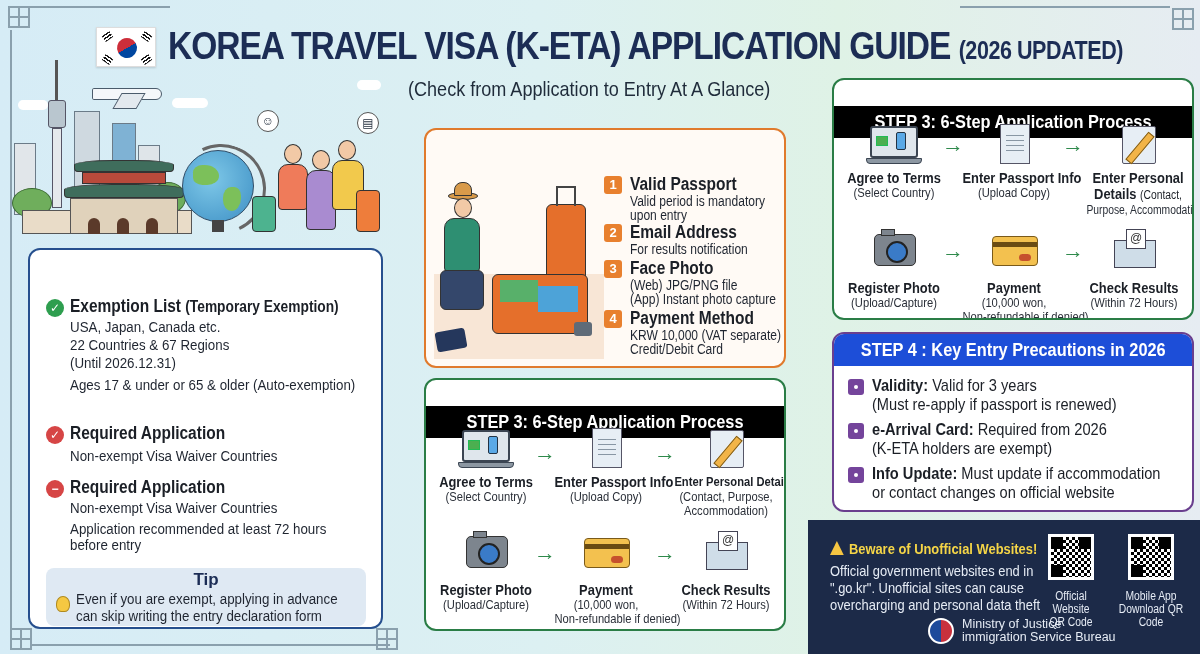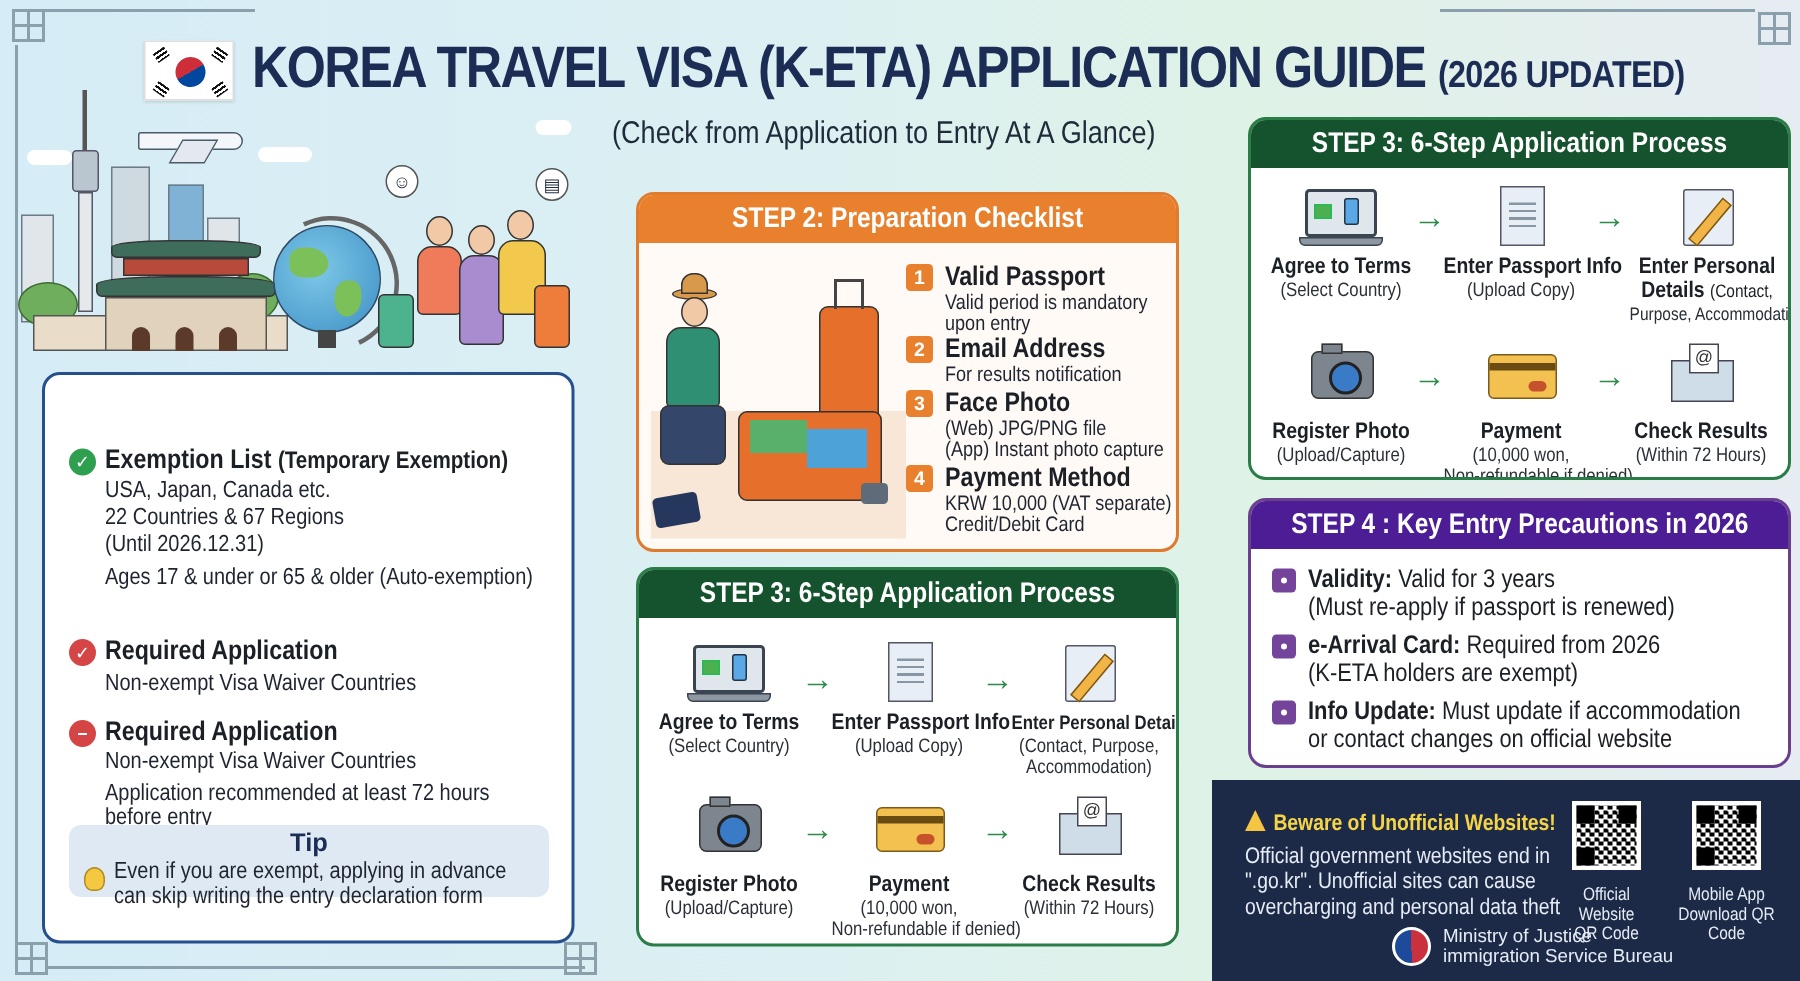--- a/index.html
+++ b/index.html
@@ -73,37 +73,37 @@
   .card-head span { display: inline-block; transform: scaleX(0.86); }
 
   
   .step1 { left: 28px; top: 248px; width: 355px; height: 381px; border: 2px solid #264f8e; }
   .step1 .card-head { background: #2a5aa3; }
   .s1-item { position: absolute; left: 16px; width: 330px; }
   .s1-icon { position: absolute; left: 0; top: 3px; width: 18px; height: 18px; border-radius: 50%; color: #fff; font-size: 12px; font-weight: 700; text-align: center; line-height: 18px; }
   .s1-title { position: absolute; left: 24px; top: 0; font-weight: 700; font-size: 18px; white-space: nowrap; transform: scaleX(0.86); transform-origin: left; color: #1b1f26; }
   .s1-title .light { font-weight: 700; font-size: 16px; }
   .s1-line { position: absolute; left: 24px; font-size: 15.5px; white-space: nowrap; transform: scaleX(0.86); transform-origin: left; color: #1f2530; line-height: 18px; }
-  .tip { position: absolute; left: 16px; top: 300px; width: 320px; height: 48px; background: #dfe9f3; border-radius: 8px; }
+  .tip { position: absolute; left: 16px; top: 318px; width: 320px; height: 58px; background: #dfe9f3; border-radius: 8px; }
   .tip-title { position: absolute; left: 0; right: 0; top: 2px; text-align: center; font-weight: 700; font-size: 17px; color: #1c2d55; }
   .tip-bulb { position: absolute; left: 10px; top: 28px; width: 14px; height: 16px; background: #f5c842; border-radius: 50% 50% 40% 40%; border: 1px solid #b08a1f; }
   .tip-text { position: absolute; left: 30px; top: 22px; font-size: 15.5px; line-height: 17px; white-space: nowrap; transform: scaleX(0.86); transform-origin: left; color: #1f2530; }
 
   
   .step2 { left: 424px; top: 128px; width: 362px; height: 240px; border: 2px solid #e07a2c; background: #fffaf5; }
   .step2 .card-head { background: #e8802e; }
   .s2-illus { position: absolute; left: 8px; top: 44px; width: 170px; height: 185px; }
   .s2-item { position: absolute; left: 178px; width: 180px; }
   .s2-num { position: absolute; left: 0; top: 2px; width: 18px; height: 18px; background: #e8802e; color: #fff; font-weight: 700; font-size: 13px; text-align: center; line-height: 18px; border-radius: 3px; }
   .s2-title { position: absolute; left: 26px; top: 0; font-weight: 700; font-size: 18px; white-space: nowrap; transform: scaleX(0.86); transform-origin: left; color: #1b1f26; }
   .s2-line { position: absolute; left: 26px; font-size: 14px; line-height: 15px; white-space: nowrap; transform: scaleX(0.86); transform-origin: left; color: #1f2530; }
 
   
   .step3 { border: 2px solid #2a7d46; }
-  .step3 .card-head { background: #14532d; }
+  .step3 .card-head { background: #000000; margin-top: 26px; }
   .step3a { left: 424px; top: 378px; width: 362px; height: 253px; }
   .step3b { left: 832px; top: 78px; width: 362px; height: 242px; }
   .proc { position: absolute; width: 120px; text-align: center; }
   .proc-icon { position: relative; margin: 0 auto; width: 56px; height: 46px; }
   .proc-label { font-weight: 700; font-size: 15px; white-space: nowrap; transform: scaleX(0.86); color: #1b1f26; line-height: 16px; }
   .proc-sub { font-size: 13px; white-space: nowrap; transform: scaleX(0.86); color: #2a2f38; line-height: 14px; }
   .arrow { position: absolute; color: #2f8a4c; font-size: 22px; font-weight: 700; }
 
   
   .laptop-screen { position: absolute; left: 4px; top: 2px; width: 48px; height: 32px; background: #dfe6ec; border: 2px solid #3b4552; border-radius: 3px; }
@@ -119,21 +119,21 @@
   .camera::before { content: ""; position: absolute; left: 11px; top: 6px; width: 18px; height: 18px; border-radius: 50%; background: #3a7bc8; border: 2px solid #222; }
   .camera::after { content: ""; position: absolute; left: 6px; top: -6px; width: 12px; height: 5px; background: #7d858e; border: 1.5px solid #333; }
   .card-ic { position: absolute; left: 6px; top: 8px; width: 46px; height: 30px; background: #f3c14f; border: 1.5px solid #7a5a1a; border-radius: 4px; }
   .card-ic::before { content: ""; position: absolute; left: 0; right: 0; top: 5px; height: 5px; background: #6a4b12; }
   .card-ic::after { content: ""; position: absolute; right: 6px; bottom: 4px; width: 12px; height: 7px; border-radius: 4px; background: #c6512d; }
   .env { position: absolute; left: 8px; top: 12px; width: 42px; height: 28px; background: #cfdde8; border: 1.5px solid #445; }
   .env::before { content: "@"; position: absolute; left: 11px; top: -12px; width: 18px; height: 18px; background: #fff; border: 1.5px solid #445; font-size: 12px; text-align: center; line-height: 16px; color: #333; }
 
   
   .step4 { left: 832px; top: 332px; width: 362px; height: 180px; border: 2px solid #6a3f8e; }
-  .step4 .card-head { background: #4c1d95; }
+  .step4 .card-head { background: #1d4ed8; }
   .s4-item { position: absolute; left: 14px; width: 340px; }
   .s4-box { position: absolute; left: 0; top: 3px; width: 16px; height: 16px; background: #74449b; border-radius: 3px; }
   .s4-box::after { content: ""; position: absolute; left: 6px; top: 6px; width: 4px; height: 4px; background: #fff; border-radius: 50%; }
   .s4-text { position: absolute; left: 24px; top: 0; font-size: 17px; line-height: 19px; white-space: nowrap; transform: scaleX(0.86); transform-origin: left; color: #1b1f26; }
   .s4-text b { font-weight: 700; }
 
   
   .warn { position: absolute; left: 808px; top: 520px; width: 392px; height: 149px; background: #1c2a48; }
   .warn-title { position: absolute; left: 22px; top: 20px; font-weight: 700; color: #f5d547; font-size: 15px; white-space: nowrap; transform: scaleX(0.86); transform-origin: left; }
   .warn-tri { display: inline-block; width: 0; height: 0; border-left: 8px solid transparent; border-right: 8px solid transparent; border-bottom: 14px solid #f5c542; margin-right: 6px; vertical-align: -1px; }
@@ -243,21 +243,20 @@
     <div class="tip-title">Tip</div>
     <div class="tip-bulb"></div>
     <div class="tip-text">
         <div>Even if you are exempt, applying in advance</div>
         <div>can skip writing the entry declaration form</div>
       </div>
   </div>
 </div>
 
 <div class="card step2">
-  <div class="card-head"><span>STEP 2: Preparation Checklist</span></div>
   <div class="s2-illus">
     <div style="position:absolute;left:0;top:100px;width:170px;height:85px;background:#f8e6d6;"></div>
     <div style="position:absolute;left:14px;top:18px;width:30px;height:8px;background:#d89a4a;border-radius:50%;border:1.5px solid #333;"></div>
     <div style="position:absolute;left:20px;top:8px;width:18px;height:14px;background:#d89a4a;border-radius:8px 8px 0 0;border:1.5px solid #333;"></div>
     <div style="position:absolute;left:20px;top:24px;width:18px;height:20px;background:#f2c9a6;border-radius:50%;border:1.5px solid #333;"></div>
     <div style="position:absolute;left:10px;top:44px;width:36px;height:54px;background:#2e8f72;border-radius:10px 10px 4px 4px;border:1.5px solid #333;"></div>
     <div style="position:absolute;left:6px;top:96px;width:44px;height:40px;background:#34476b;border-radius:6px;border:1.5px solid #333;"></div>
     <div style="position:absolute;left:112px;top:30px;width:40px;height:80px;background:#e56f2b;border-radius:6px;border:1.5px solid #333;"></div>
     <div style="position:absolute;left:122px;top:12px;width:20px;height:20px;border:2px solid #444;border-bottom:none;"></div>
     <div style="position:absolute;left:58px;top:100px;width:96px;height:60px;background:#e56f2b;border-radius:6px;border:1.5px solid #333;"></div>

